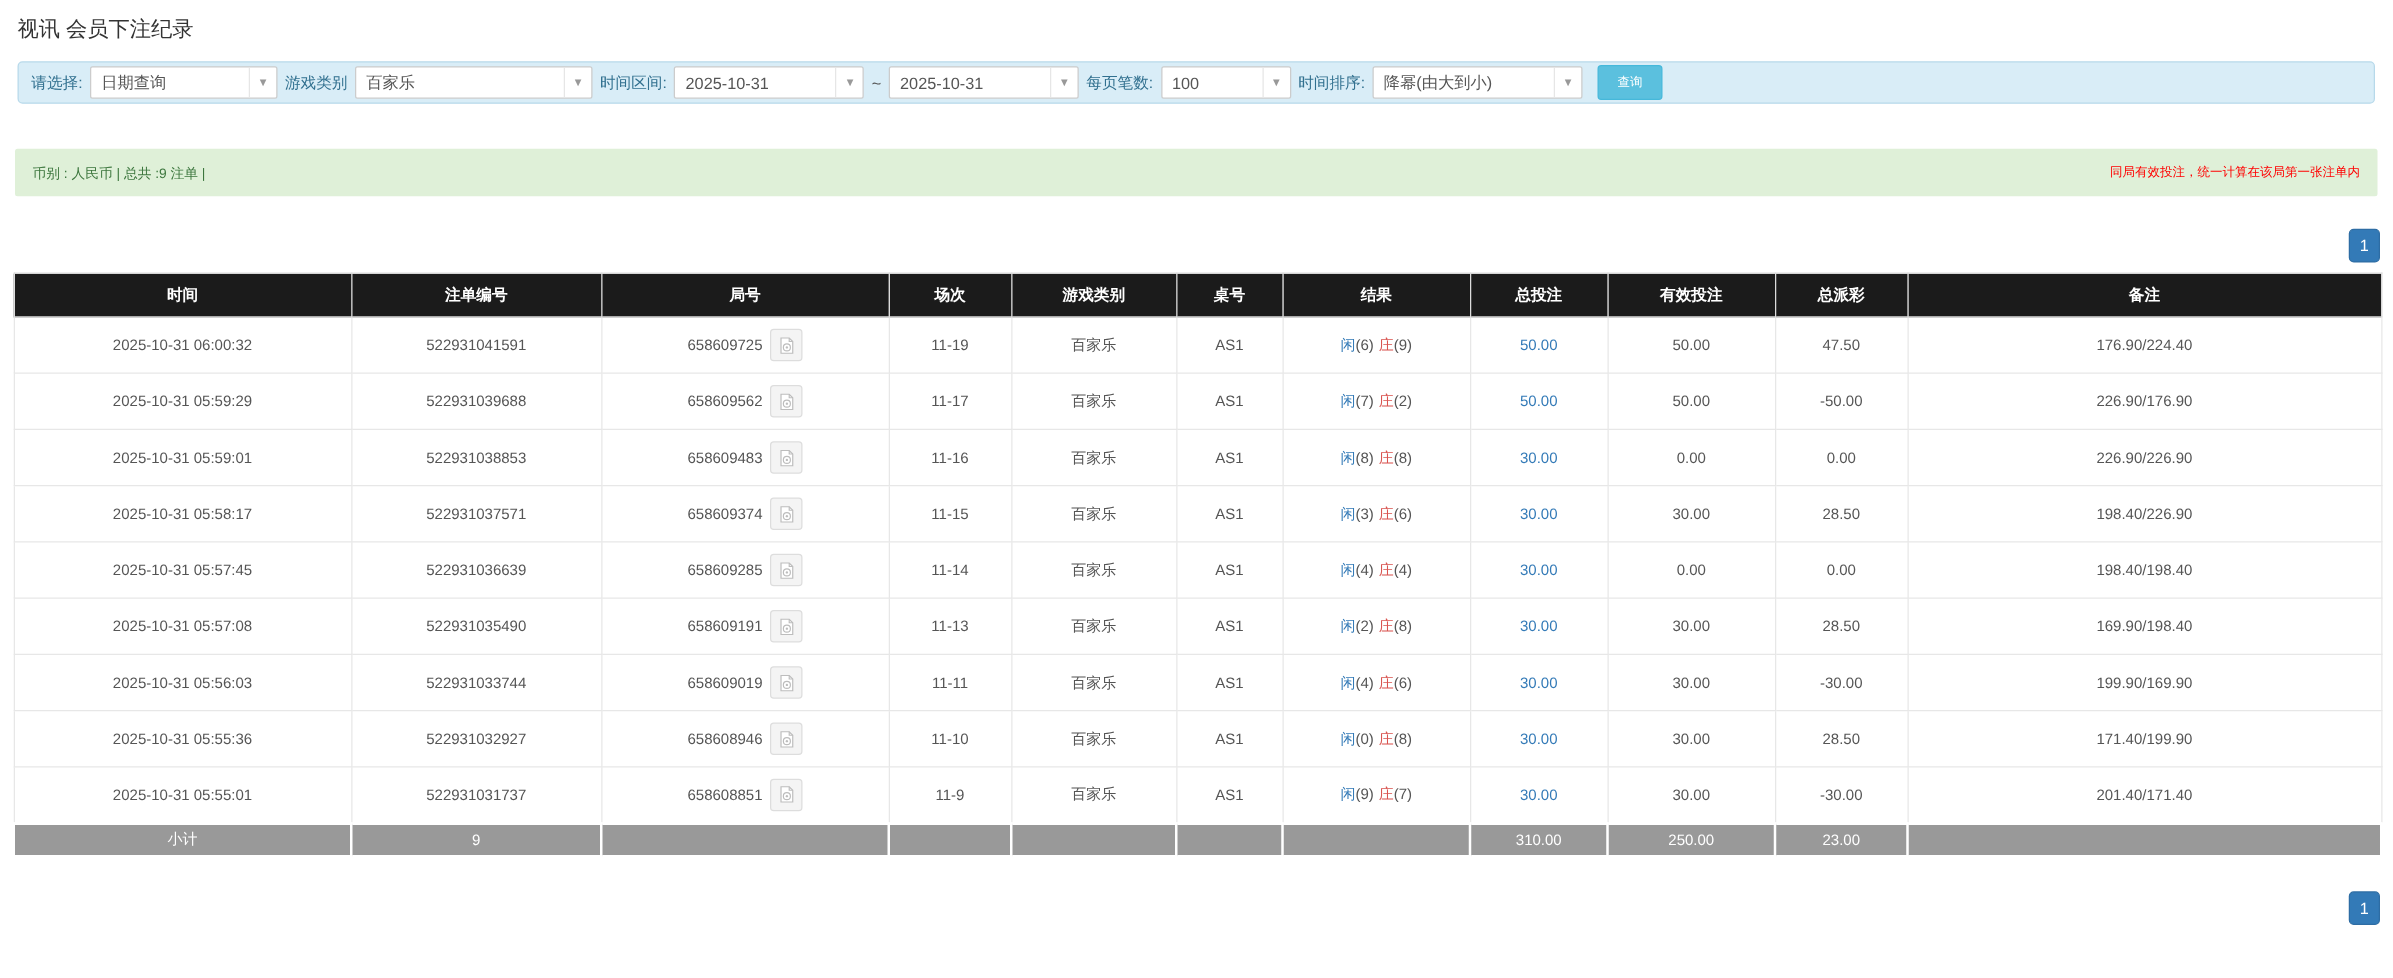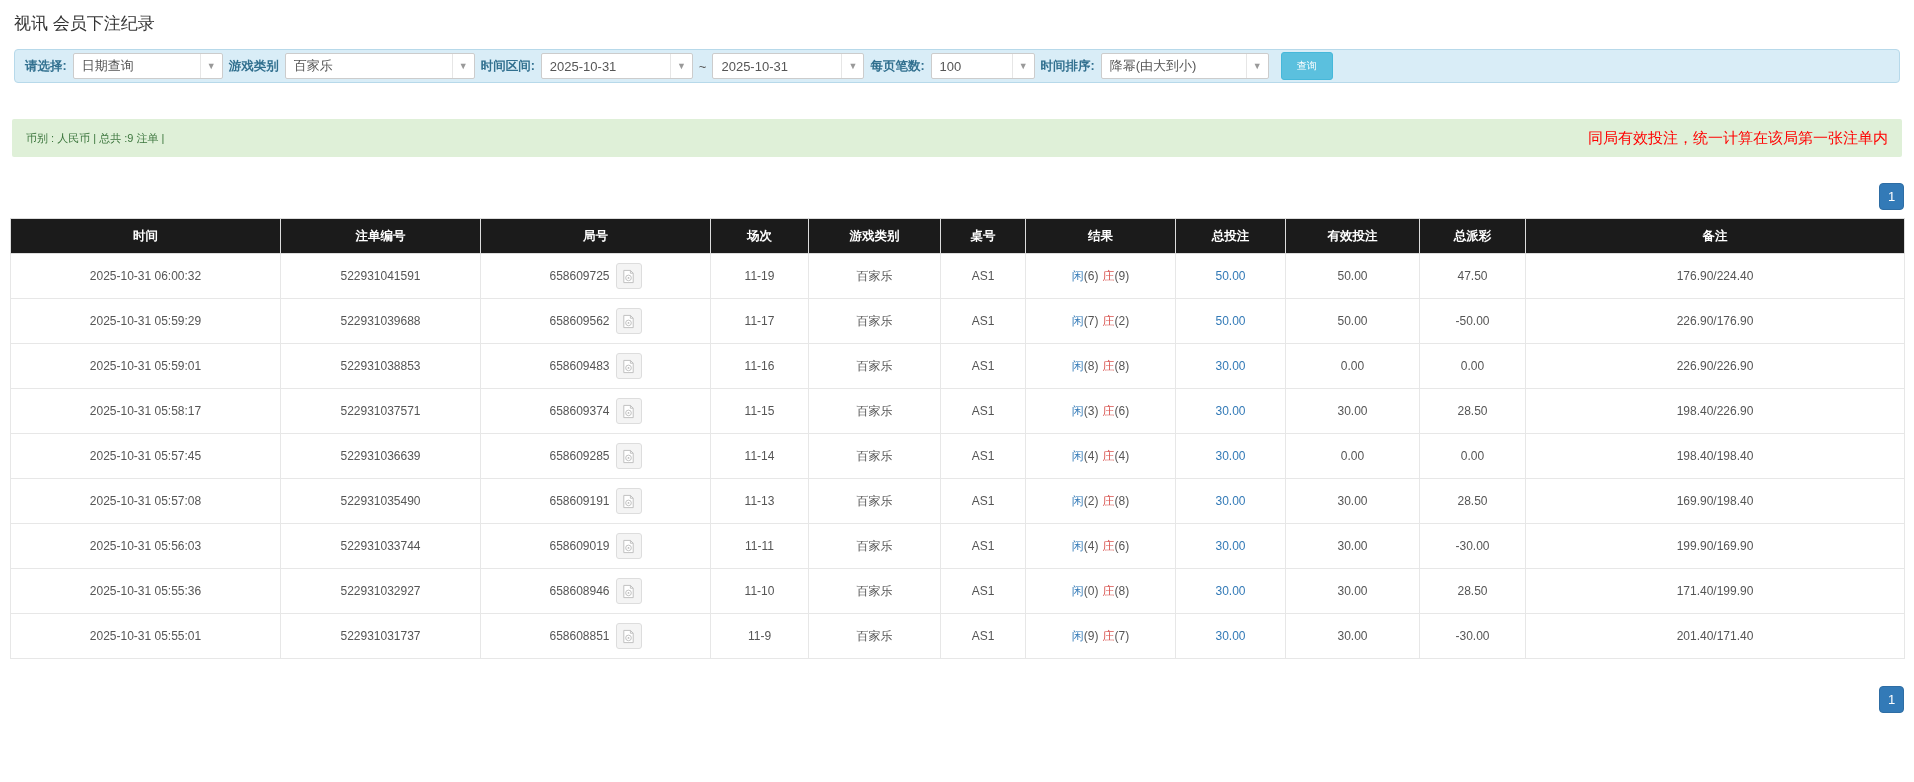--- a/index.html
+++ b/index.html
@@ -22,21 +22,21 @@
     display: flex;
     align-items: center;
     gap: 6px;
     background: var(--filter-bar-bg, #d9edf7);
     border: 1px solid var(--filter-bar-border, #b7d9ea);
     border-radius: 4px;
     padding: 0 10px;
   }
   .flabel {
     font-size: 12.5px;
-    font-weight: bold;
+    font-weight: normal;
     color: var(--filter-label, #31708f);
     white-space: nowrap;
   }
   .select {
     display: inline-flex;
     align-items: center;
     height: 26px;
     background: #fff;
     border: 1px solid #ccc;
     border-radius: 2px;
@@ -84,21 +84,21 @@
     margin: 36px 12px 0 12px;
     height: 38px;
     display: flex;
     justify-content: space-between;
     align-items: center;
     background: var(--summary-bg, #dff0d8);
     padding: 0 14px;
     border-radius: 2px;
   }
   .summary-left { font-size: 11px; color: var(--summary-text, #3c763d); }
-  .summary-right { font-size: 15px; color: var(--alert-red, #ff0000); }
+  .summary-right { font-size: 10px; color: var(--alert-red, #ff0000); }
   
   .pager { display: flex; justify-content: flex-end; margin-right: 10px; }
   .pager.top { margin-top: 26px; }
   .pager.bottom { margin-top: 27px; }
   .page-btn {
     min-width: 25px;
     height: 27px;
     background: var(--accent-blue, #337ab7);
     border: 1px solid #2e6da4;
     border-radius: 4px;
@@ -457,18 +457,31 @@
     <td>
       <span class="result-player"><span class="p-label">闲</span><span>(9)</span></span><span class="result-banker"><span class="b-label">庄</span><span>(7)</span></span>
     </td>
     <td><a class="bet-link">30.00</a></td>
     <td>30.00</td>
     <td class="neg">-30.00</td>
     <td>201.40/171.40</td>
   </tr>
 </tbody>
   <tfoot>
+    <tr>
+      <td>小计</td>
+      <td>9</td>
+      <td></td>
+      <td></td>
+      <td></td>
+      <td></td>
+      <td></td>
+      <td>310.00</td>
+      <td>250.00</td>
+      <td>23.00</td>
+      <td></td>
+    </tr>
   </tfoot>
 </table>
 
 <div class="pager bottom">
   <button class="page-btn">1</button>
 </div>
 
 </body></html>

